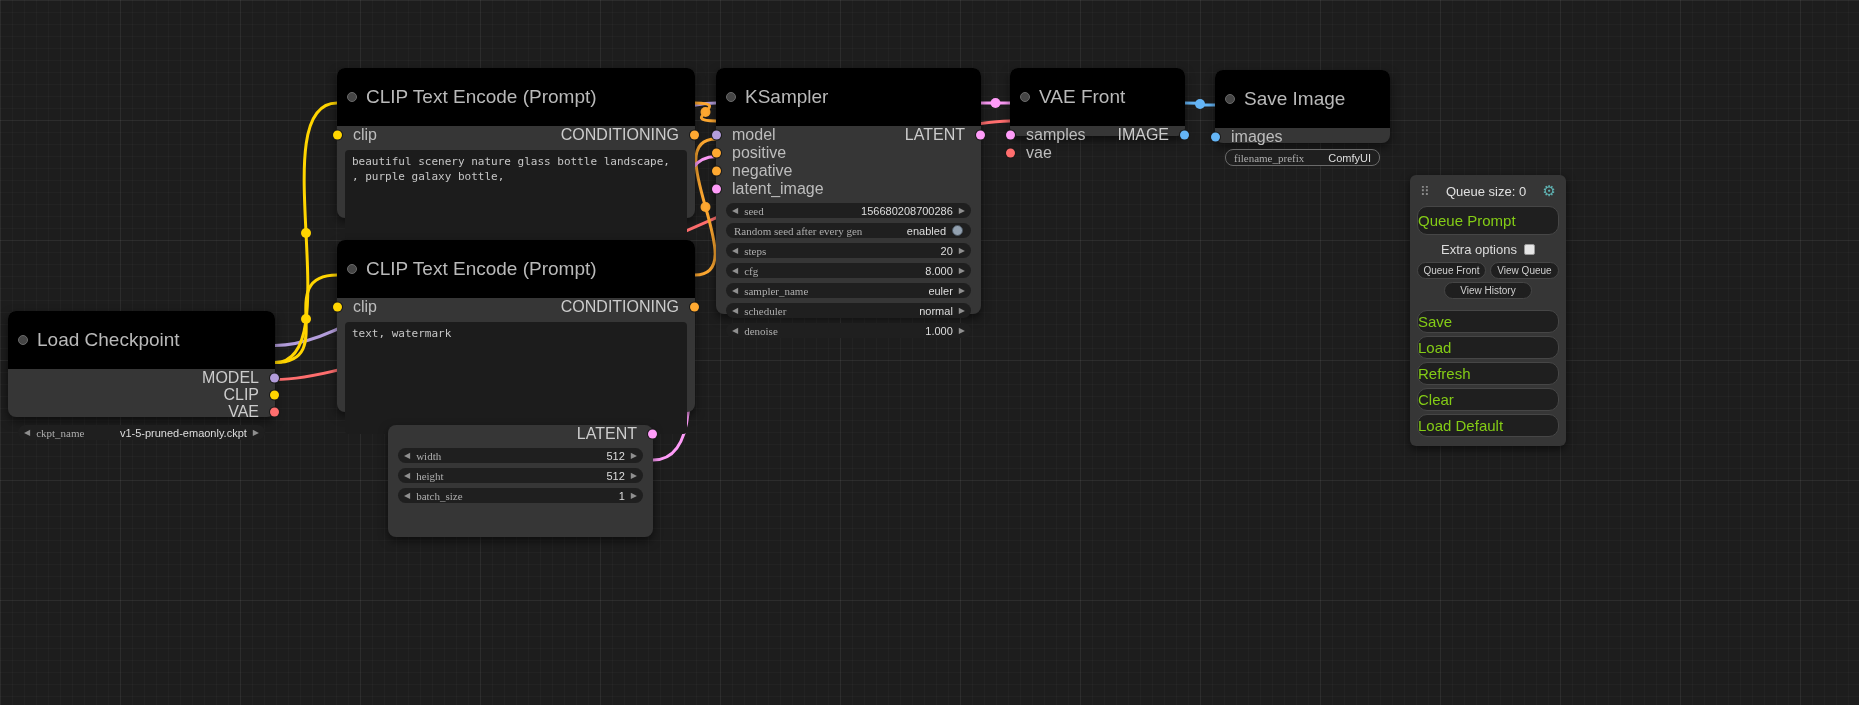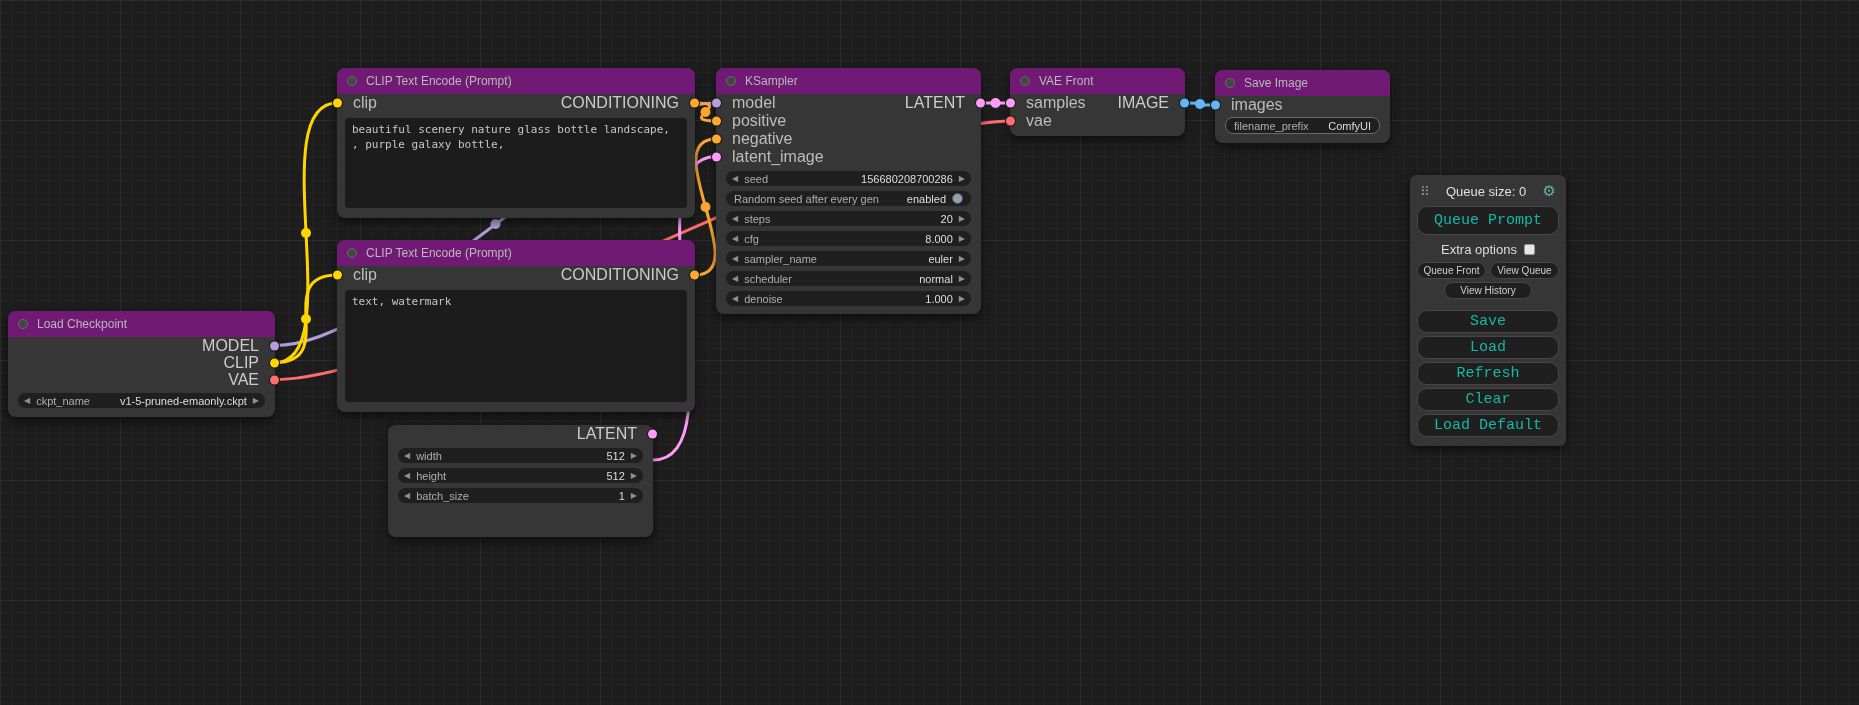--- a/index.html
+++ b/index.html
@@ -15,41 +15,41 @@
     font-family:"Liberation Sans",sans-serif;
   }
   .wires{position:absolute;left:0;top:0;z-index:1;pointer-events:none;}
   .wires path{fill:none;stroke-width:3;stroke-linecap:round;}
 
   .node{
     position:absolute;z-index:2;background:#363636;border-radius:8px;
     box-shadow:0 4px 10px rgba(0,0,0,0.55);box-sizing:border-box;
   }
   .node-title{
-    height:26px;background:#701a75;border-radius:8px 8px 0 0;
-    display:flex;align-items:center;padding:0 10px;color:#b9b9b9;font-size:12px;
+    height:26px;background:#000000;border-radius:8px 8px 0 0;
+    display:flex;align-items:center;padding:16px 10px;color:#b9b9b9;font-size:19px;
   }
   .title-dot{width:10px;height:10px;border-radius:50%;background:#454545;border:1.5px solid #6a6a6a;margin-right:9px;box-sizing:border-box;flex:0 0 auto;}
   .row{display:flex;align-items:center;height:18px;position:relative;padding:0 16px;font-size:16px;}
   .row.h17{height:17px;}
   .in-label{color:#bdbdbd;}
   .out-label{margin-left:auto;color:#cccccc;}
   .slot-dot{position:absolute;width:9px;height:9px;border-radius:50%;top:50%;transform:translateY(-50%);box-shadow:0 0 0 1px #191919;}
   .slot-dot.in{left:-4px;}
   .slot-dot.out{right:-4px;}
   .c-model{background:#B39DDB;} .c-clip{background:#FFD500;} .c-vae{background:#FF6E6E;}
   .c-cond{background:#FFA931;} .c-latent{background:#FF9CF9;} .c-image{background:#64B5F6;}
 
   .widgets{padding:0 10px;}
   .widget{
     height:15px;background:#1f1f1f;border-radius:8px;display:flex;align-items:center;
     font-size:11px;margin-top:5px;color:#cfcfcf;
   }
   .warr{color:#8f8f8f;font-size:8px;padding:0 6px;line-height:1;flex:0 0 auto;}
-  .wlabel{color:#aeaeae;white-space:nowrap;}
+  .wlabel{color:#aeaeae;white-space:nowrap;font-family:Liberation Serif, serif;}
   .wvalue{margin-left:auto;color:#dedede;white-space:nowrap;}
   .widget.toggle{padding:0 8px;}
   .widget.toggle .knob{width:11px;height:11px;border-radius:50%;background:#93a1b0;border:1px solid #4a5560;box-sizing:border-box;margin-left:6px;flex:0 0 auto;}
   .widget.textw{border:1px solid #6a6a6a;padding:0 8px;}
 
   .prompt-text{
     display:block;margin:6px 8px 0;width:calc(100% - 16px);box-sizing:border-box;
     background:#1c1c1c;border:none;border-radius:4px;resize:none;
     color:#c7c7c7;font-family:"DejaVu Sans Mono",monospace;font-size:11px;line-height:1.35;
     padding:5px 7px;outline:none;
@@ -67,23 +67,23 @@
   
   .menu-panel{
     position:absolute;z-index:3;left:1410px;top:175px;width:156px;box-sizing:border-box;
     background:#363636;border-radius:6px;box-shadow:0 3px 10px rgba(0,0,0,0.6);
     padding:6px 7px 9px;
   }
   .menu-header{display:flex;align-items:center;justify-content:space-between;padding:1px 3px 4px;color:#e0e0e0;font-size:13px;}
   .drag-handle{color:#8a8a8a;font-size:13px;font-family:"DejaVu Sans",sans-serif;cursor:grab;}
   .gear{color:#5FB3B3;font-size:15px;font-family:"DejaVu Sans",sans-serif;cursor:pointer;}
   .menu-btn{
-    display:block;width:100%;box-sizing:border-box;background:#1f1f1f;color:#14b8a6;
-    border:1px solid #464646;border-radius:10px;font-family:Liberation Mono, monospace;
-    font-size:15px;padding:2px 0;margin-top:3px;cursor:pointer;text-align:center;
+    display:block;width:100%;box-sizing:border-box;background:#1f1f1f;color:#84cc16;
+    border:1px solid #464646;border-radius:10px;font-family:Liberation Sans, sans-serif;
+    font-size:15px;padding:2px 0;margin-top:3px;cursor:pointer;text-align:left;
   }
   .menu-btn.big{font-size:15px;padding:5px 0;margin-top:2px;}
   .extra-row{display:flex;align-items:center;justify-content:center;gap:7px;margin:7px 0 5px;color:#dcdcdc;font-size:13px;}
   .checkbox{width:11px;height:11px;background:#e6e6e6;border:1px solid #9a9a9a;border-radius:2px;box-sizing:border-box;cursor:pointer;}
   .small-row{display:flex;gap:4px;margin-top:3px;}
   .small-btn{
     flex:1;background:#1f1f1f;color:#cfcfcf;border:1px solid #464646;border-radius:9px;
     font-family:"Liberation Sans",sans-serif;font-size:10px;padding:2px 0;cursor:pointer;text-align:center;
   }
   .small-row.center{justify-content:center;}

